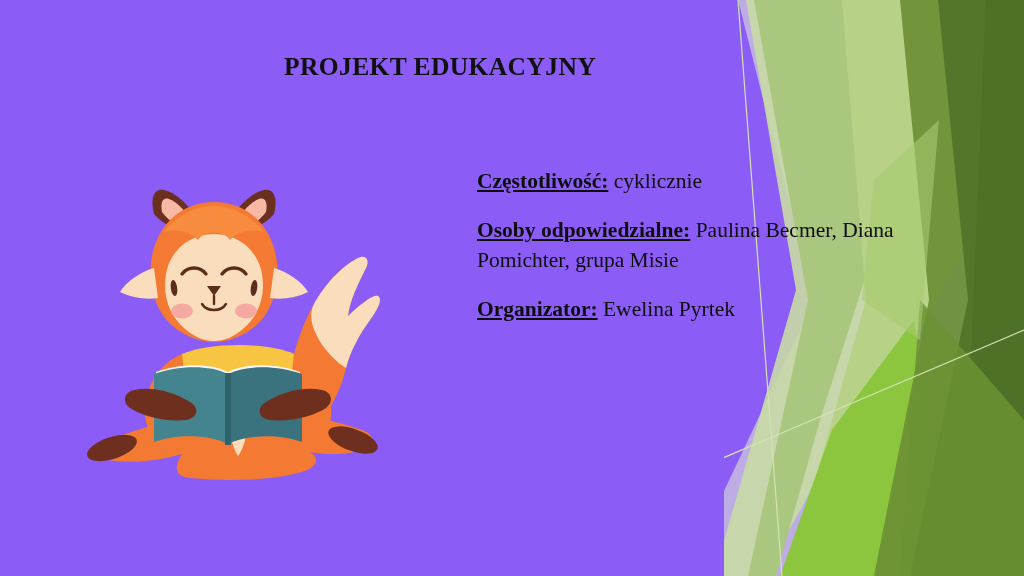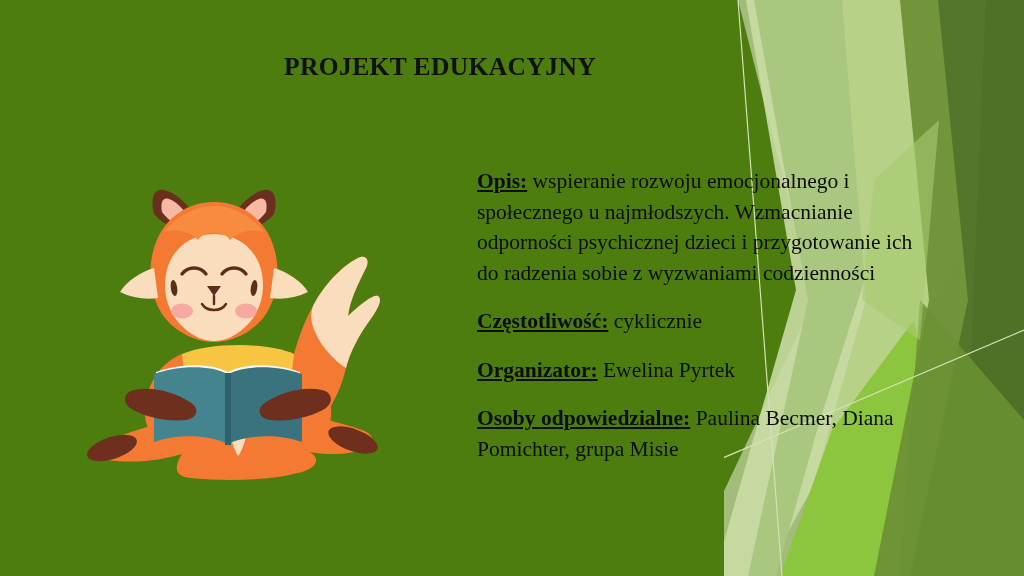--- a/index.html
+++ b/index.html
@@ -5,21 +5,21 @@
 <style>
   html, body {
     margin: 0;
     padding: 0;
     background: #ffffff;
   }
   #slide {
     position: relative;
     width: 1024px;
     height: 576px;
-    background: #4d7c0f;
+    background: #8b5cf6;
     overflow: hidden;
     font-family: "Liberation Serif", "DejaVu Serif", serif;
   }
 
   
   #decor {
     position: absolute;
     top: 0;
     right: 0;
     width: 300px;
@@ -182,31 +182,28 @@
     <ellipse cx="104" cy="135" rx="11" ry="7.5" fill="#f6a9a0"></ellipse>
     <ellipse cx="168" cy="135" rx="11" ry="7.5" fill="#f6a9a0"></ellipse>
 
     <path d="M86 56 C 98 40 118 30 136 30 C 154 30 174 40 186 56
              C 172 52 160 56 152 64 C 146 54 126 54 120 64
              C 112 56 100 52 86 56 Z" fill="#f78c3f"></path>
   </svg>
 
   <div id="body-text">
 
-    <p class="para">
-      <span class="lbl">Opis:</span><span> wspieranie rozwoju emocjonalnego i społecznego u najmłodszych. Wzmacnianie odporności psychicznej dzieci i przygotowanie ich do radzenia sobie z wyzwaniami codzienności</span>
-    </p>
 
     <p class="para">
       <span class="lbl">Częstotliwość:</span><span> cyklicznie</span>
     </p>
 
     <p class="para">
+      <span class="lbl">Osoby odpowiedzialne:</span><span> Paulina Becmer, Diana Pomichter, grupa Misie</span>
+    </p>
+
+    <p class="para">
       <span class="lbl">Organizator:</span><span> Ewelina Pyrtek</span>
     </p>
 
-    <p class="para">
-      <span class="lbl">Osoby odpowiedzialne:</span><span> Paulina Becmer, Diana Pomichter, grupa Misie</span>
-    </p>
-
   </div>
 
 </div>
 
 </body></html>

